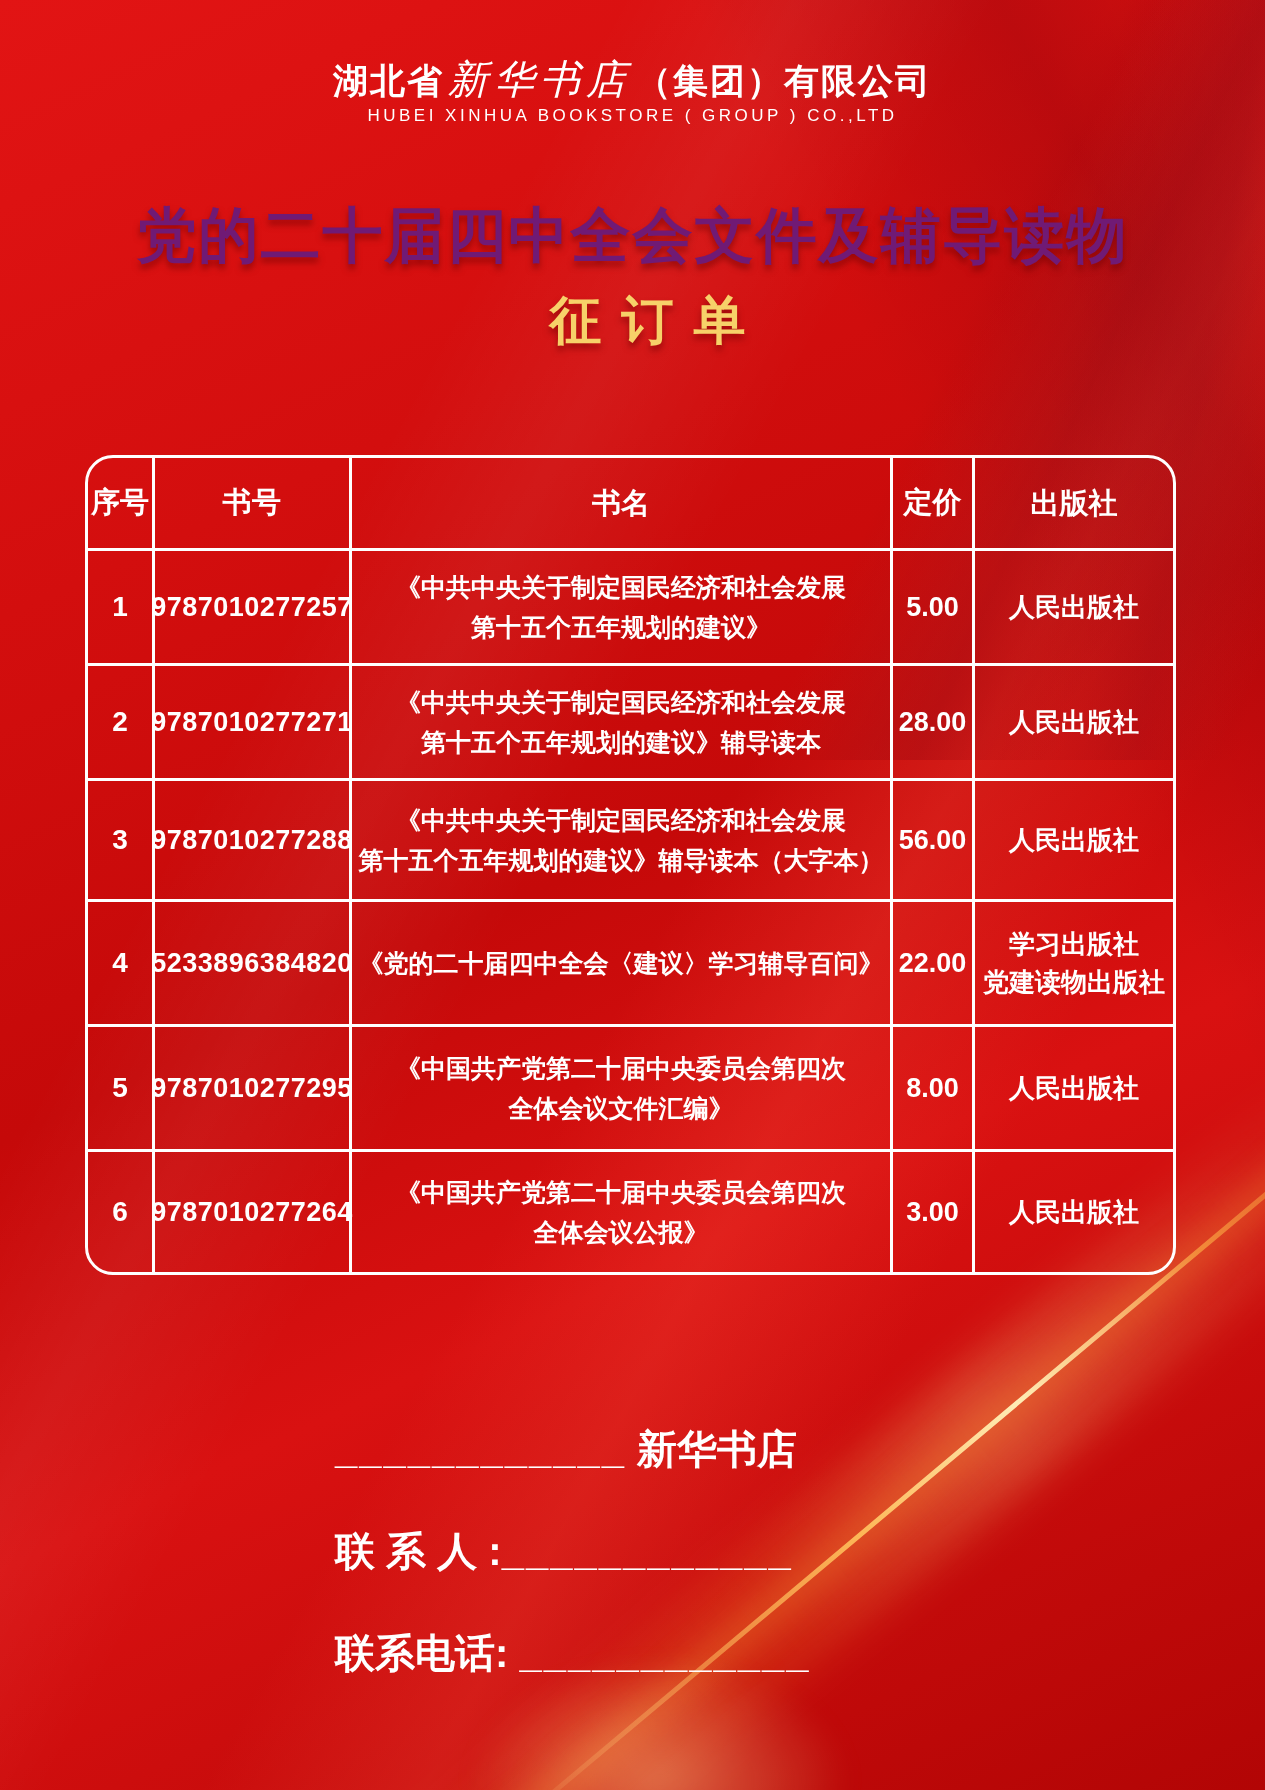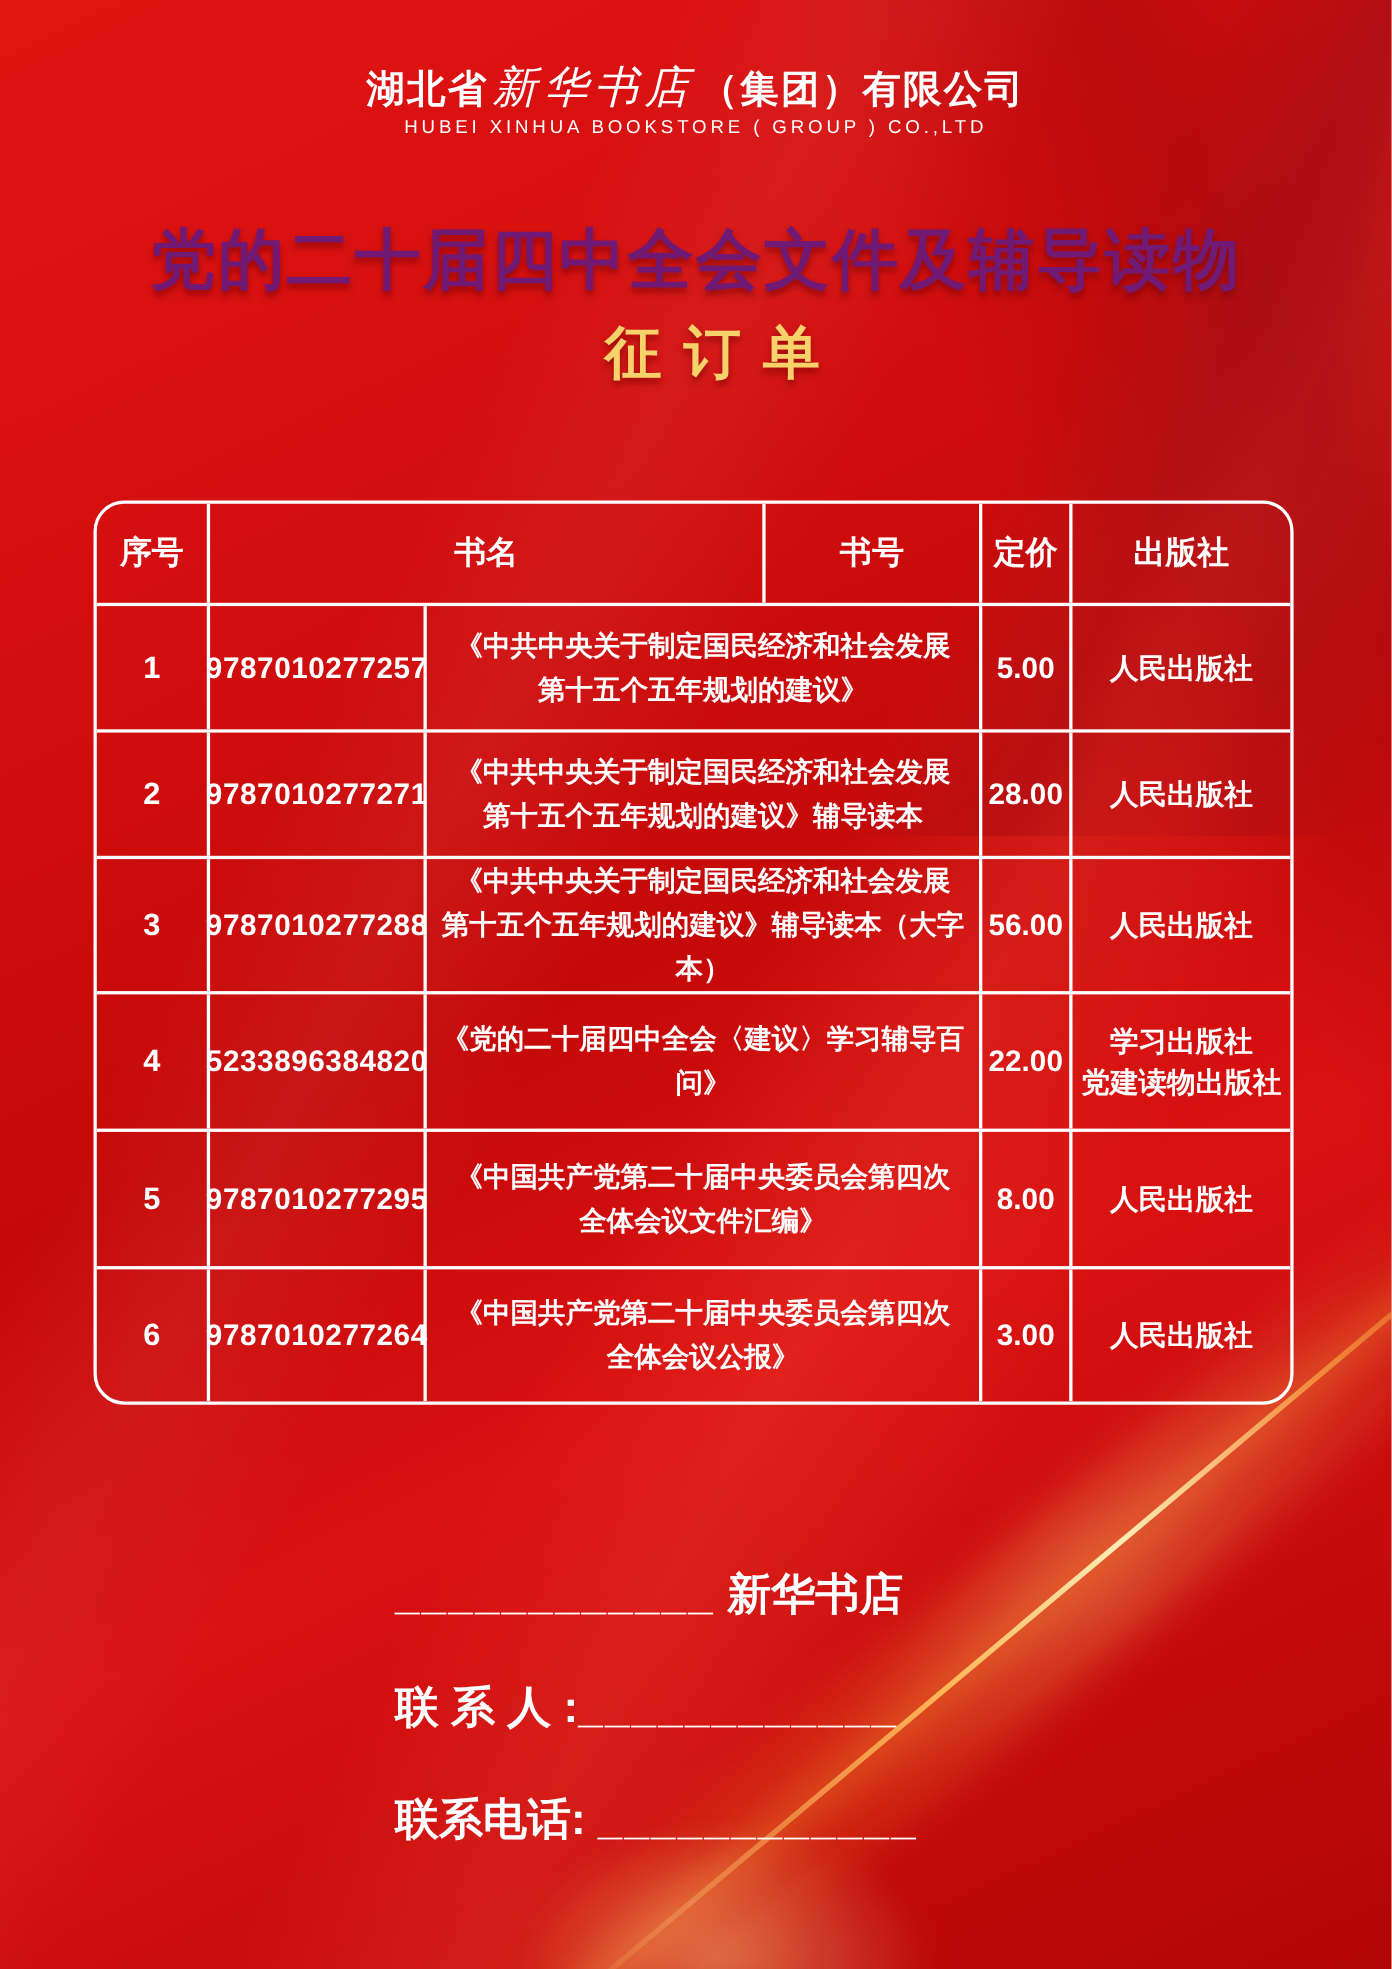--- a/index.html
+++ b/index.html
@@ -47,29 +47,29 @@
   .row{display:flex;border-top:3px solid #fff;}
   .row:first-child{border-top:none;}
   .row.head{min-height:90px;}
   .row.r1,.row.r2{min-height:112px;}
   .row.r3{min-height:118px;}
   .row.r4,.row.r5{min-height:122px;}
   .row.r6{min-height:120px;}
   .cell{display:flex;flex-direction:column;align-items:center;justify-content:center;
     color:#fff;font-weight:bold;border-left:3px solid #fff;box-sizing:border-box;text-align:center;}
   .cell:first-child{border-left:none;}
-  .c-no{width:100px;font-size:28px;border-radius:22px;}
+  .c-no{width:64px;font-size:28px;border-radius:22px;}
   .c-isbn{width:197px;font-size:27px;letter-spacing:0.5px;}
   .c-title{flex:1;font-size:25px;line-height:40px;}
   .c-price{width:82px;font-size:27px;}
   .c-pub{width:201px;font-size:26px;line-height:38px;}
   .head .cell{font-size:29px;}
 
   .footer{position:absolute;left:335px;top:1422px;color:#fff;font-weight:bold;font-size:40px;}
-  .sign-line{margin-bottom:47px;white-space:nowrap;margin-left:24px;}
+  .sign-line{margin-bottom:47px;white-space:nowrap;}
   .blank{letter-spacing:2px;font-weight:bold;}
 </style>
 </head>
 <body>
 
 <div class="sheen"></div>
 <div class="satin-top"></div>
 <div class="flare-glow"></div>
 <div class="flare-line"></div>
 <div class="flare-core"></div>
@@ -78,22 +78,22 @@
   <span>湖北省</span><span class="script">新华书店</span><span>（集团）有限公司</span>
 </div>
 <div class="company-en">HUBEI XINHUA  BOOKSTORE ( GROUP ) CO.,LTD</div>
 
 <h1 class="title1">党的二十届四中全会文件及辅导读物</h1>
 <h2 class="title2">征订单</h2>
 
 <div class="table">
   <div class="row head">
     <div class="cell c-no">序号</div>
+    <div class="cell c-isbn">书号</div>
     <div class="cell c-title">书名</div>
-    <div class="cell c-isbn">书号</div>
     <div class="cell c-price">定价</div>
     <div class="cell c-pub">出版社</div>
   </div>
 
   <div class="row r1">
     <div class="cell c-no">1</div>
     <div class="cell c-isbn">9787010277257</div>
     <div class="cell c-title">
       <div>《中共中央关于制定国民经济和社会发展</div>
       <div>第十五个五年规划的建议》</div>

